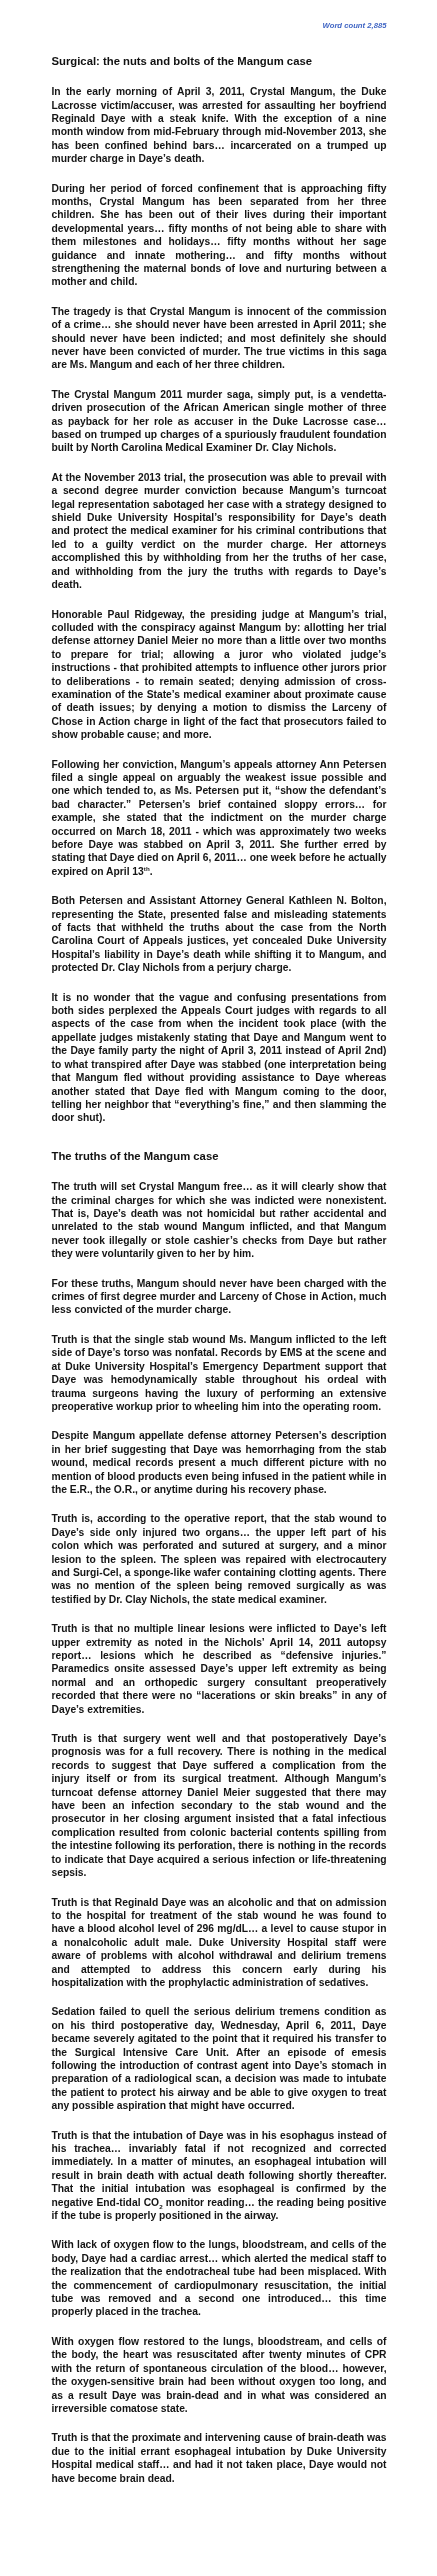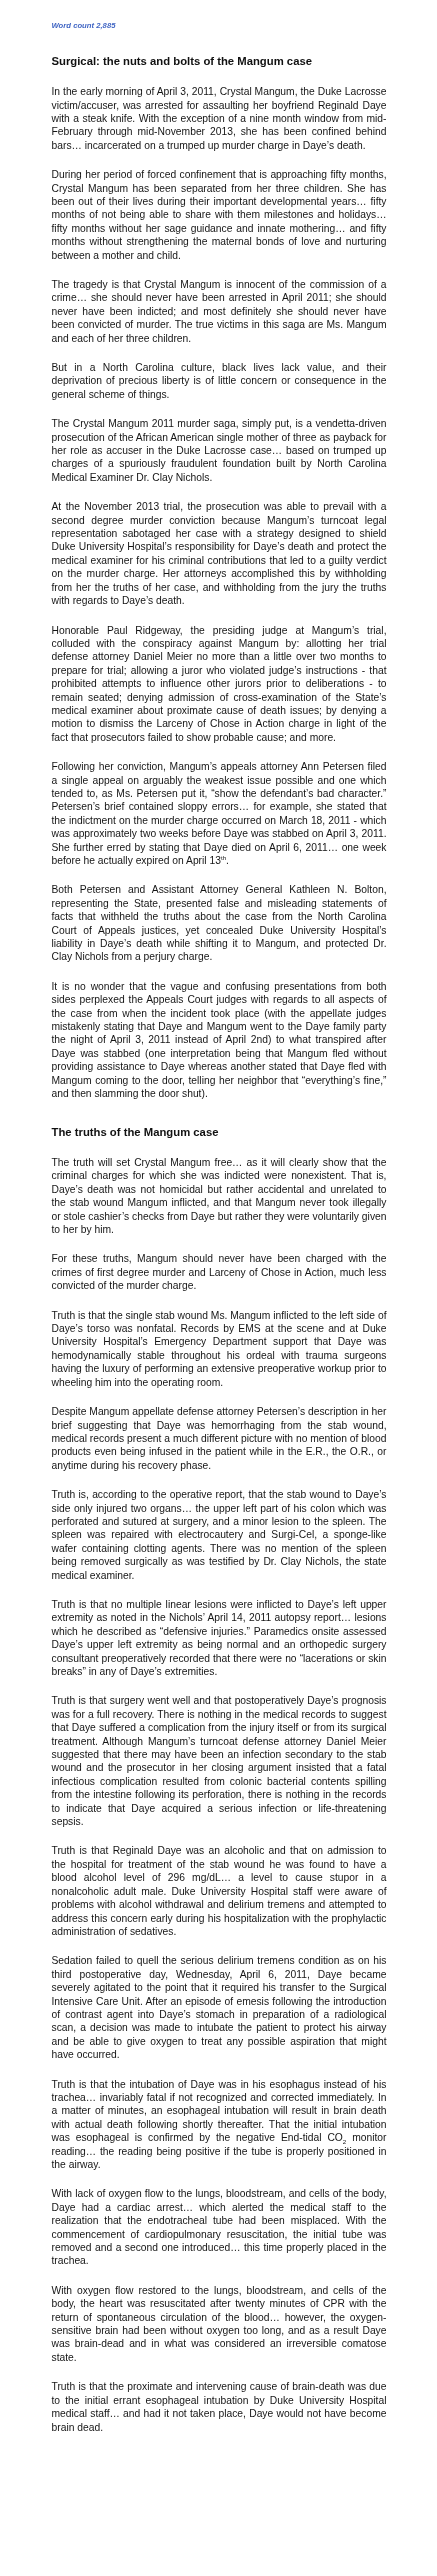--- a/index.html
+++ b/index.html
@@ -30,49 +30,50 @@
     font-weight: 400;
     letter-spacing: -0.1px;
     color: #111111;
   }
   .wordcount {
     margin-top: 20.6px;
     font-size: 7.7px;
     font-weight: 700;
     font-style: italic;
     color: #4166C4;
+    text-align: right;
   }
   h2.section-heading {
     margin: 25px 0 18.5px 0;
     font-size: 11.3px;
     font-weight: 700;
     color: #111111;
   }
   p.body-para {
     margin: 2px 0 16px 0;
     font-size: 10.3px;
     line-height: 13.4px;
     text-align: justify;
     color: #151515;
+    font-weight: bold;
   }
   p.body-para sup { font-size: 6.2px; line-height: 0; }
   p.body-para sub { font-size: 6.2px; line-height: 0; }
 </style>
 </head>
 <body>
 
 <div class="page">
   <div class="content">
     <div class="wordcount">Word count 2,885</div>
     <div id="sections-root">
         <h2 class="section-heading">Surgical: the nuts and bolts of the Mangum case</h2>
         <p class="body-para">In the early morning of April 3, 2011, Crystal Mangum, the Duke Lacrosse victim/accuser, was arrested for assaulting her boyfriend Reginald Daye with a steak knife.  With the exception of a nine month window from mid-February through mid-November 2013, she has been confined behind bars… incarcerated on a trumped up murder charge in Daye’s death.</p>
         <p class="body-para">During her period of forced confinement that is approaching fifty months, Crystal Mangum has been separated from her three children.  She has been out of their lives during their important developmental years… fifty months of not being able to share with them milestones and holidays… fifty months without her sage guidance and innate mothering… and fifty months without strengthening the maternal bonds of love and nurturing between a mother and child.</p>
         <p class="body-para">The tragedy is that Crystal Mangum is innocent of the commission of a crime… she should never have been arrested in April 2011; she should never have been indicted; and most definitely she should never have been convicted of murder.  The true victims in this saga are Ms. Mangum and each of her three children.</p>
-        <p class="body-para">But in a North Carolina culture, black lives lack value, and their deprivation of precious liberty is of little concern or consequence in the general scheme of things.</p>
         <p class="body-para">The Crystal Mangum 2011 murder saga, simply put, is a vendetta-driven prosecution of the African American single mother of three as payback for her role as accuser in the Duke Lacrosse case… based on trumped up charges of a spuriously fraudulent foundation built by North Carolina Medical Examiner Dr. Clay Nichols.</p>
         <p class="body-para">At the November 2013 trial, the prosecution was able to prevail with a second degree murder conviction because Mangum’s turncoat legal representation sabotaged her case with a strategy designed to shield Duke University Hospital’s responsibility for Daye’s death and protect the medical examiner for his criminal contributions that led to a guilty verdict on the murder charge.  Her attorneys accomplished this by withholding from her the truths of her case, and withholding from the jury the truths with regards to Daye’s death.</p>
         <p class="body-para">Honorable Paul Ridgeway, the presiding judge at Mangum’s trial, colluded with the conspiracy against Mangum by: allotting her trial defense attorney Daniel Meier no more than a little over two months to prepare for trial; allowing a juror who violated judge’s instructions - that prohibited attempts to influence other jurors prior to deliberations - to remain seated; denying admission of cross-examination of the State’s medical examiner about proximate cause of death issues; by denying a motion to dismiss the Larceny of Chose in Action charge in light of the fact that prosecutors failed to show probable cause; and more.</p>
         <p class="body-para">Following her conviction, Mangum’s appeals attorney Ann Petersen filed a single appeal on arguably the weakest issue possible and one which tended to, as Ms. Petersen put it, “show the defendant’s bad character.”  Petersen’s brief contained sloppy errors… for example, she stated that the indictment on the murder charge occurred on March 18, 2011 - which was approximately two weeks before Daye was stabbed on April 3, 2011.  She further erred by stating that Daye died on April 6, 2011… one week before he actually expired on April 13<sup>th</sup>.</p>
         <p class="body-para">Both Petersen and Assistant Attorney General Kathleen N. Bolton, representing the State, presented false and misleading statements of facts that withheld the truths about the case from the North Carolina Court of Appeals justices, yet concealed Duke University Hospital’s liability in Daye’s death while shifting it to Mangum, and protected Dr. Clay Nichols from a perjury charge.</p>
         <p class="body-para">It is no wonder that the vague and confusing presentations from both sides perplexed the Appeals Court judges with regards to all aspects of the case from when the incident took place (with the appellate judges mistakenly stating that Daye and Mangum went to the Daye family party the night of April 3, 2011 instead of April 2nd) to what transpired after Daye was stabbed (one interpretation being that Mangum fled without providing assistance to Daye whereas another stated that Daye fled with Mangum coming to the door, telling her neighbor that “everything’s fine,” and then slamming the door shut).</p>
         <h2 class="section-heading">The truths of the Mangum case</h2>
         <p class="body-para">The truth will set Crystal Mangum free… as it will clearly show that the criminal charges for which she was indicted were nonexistent.  That is, Daye’s death was not homicidal but rather accidental and unrelated to the stab wound Mangum inflicted, and that Mangum never took illegally or stole cashier’s checks from Daye but rather they were voluntarily given to her by him.</p>
         <p class="body-para">For these truths, Mangum should never have been charged with the crimes of first degree murder and Larceny of Chose in Action, much less convicted of the murder charge.</p>
         <p class="body-para">Truth is that the single stab wound Ms. Mangum inflicted to the left side of Daye’s torso was nonfatal.  Records by EMS at the scene and at Duke University Hospital’s Emergency Department support that Daye was hemodynamically stable throughout his ordeal with trauma surgeons having the luxury of performing an extensive preoperative workup prior to wheeling him into the operating room.</p>

